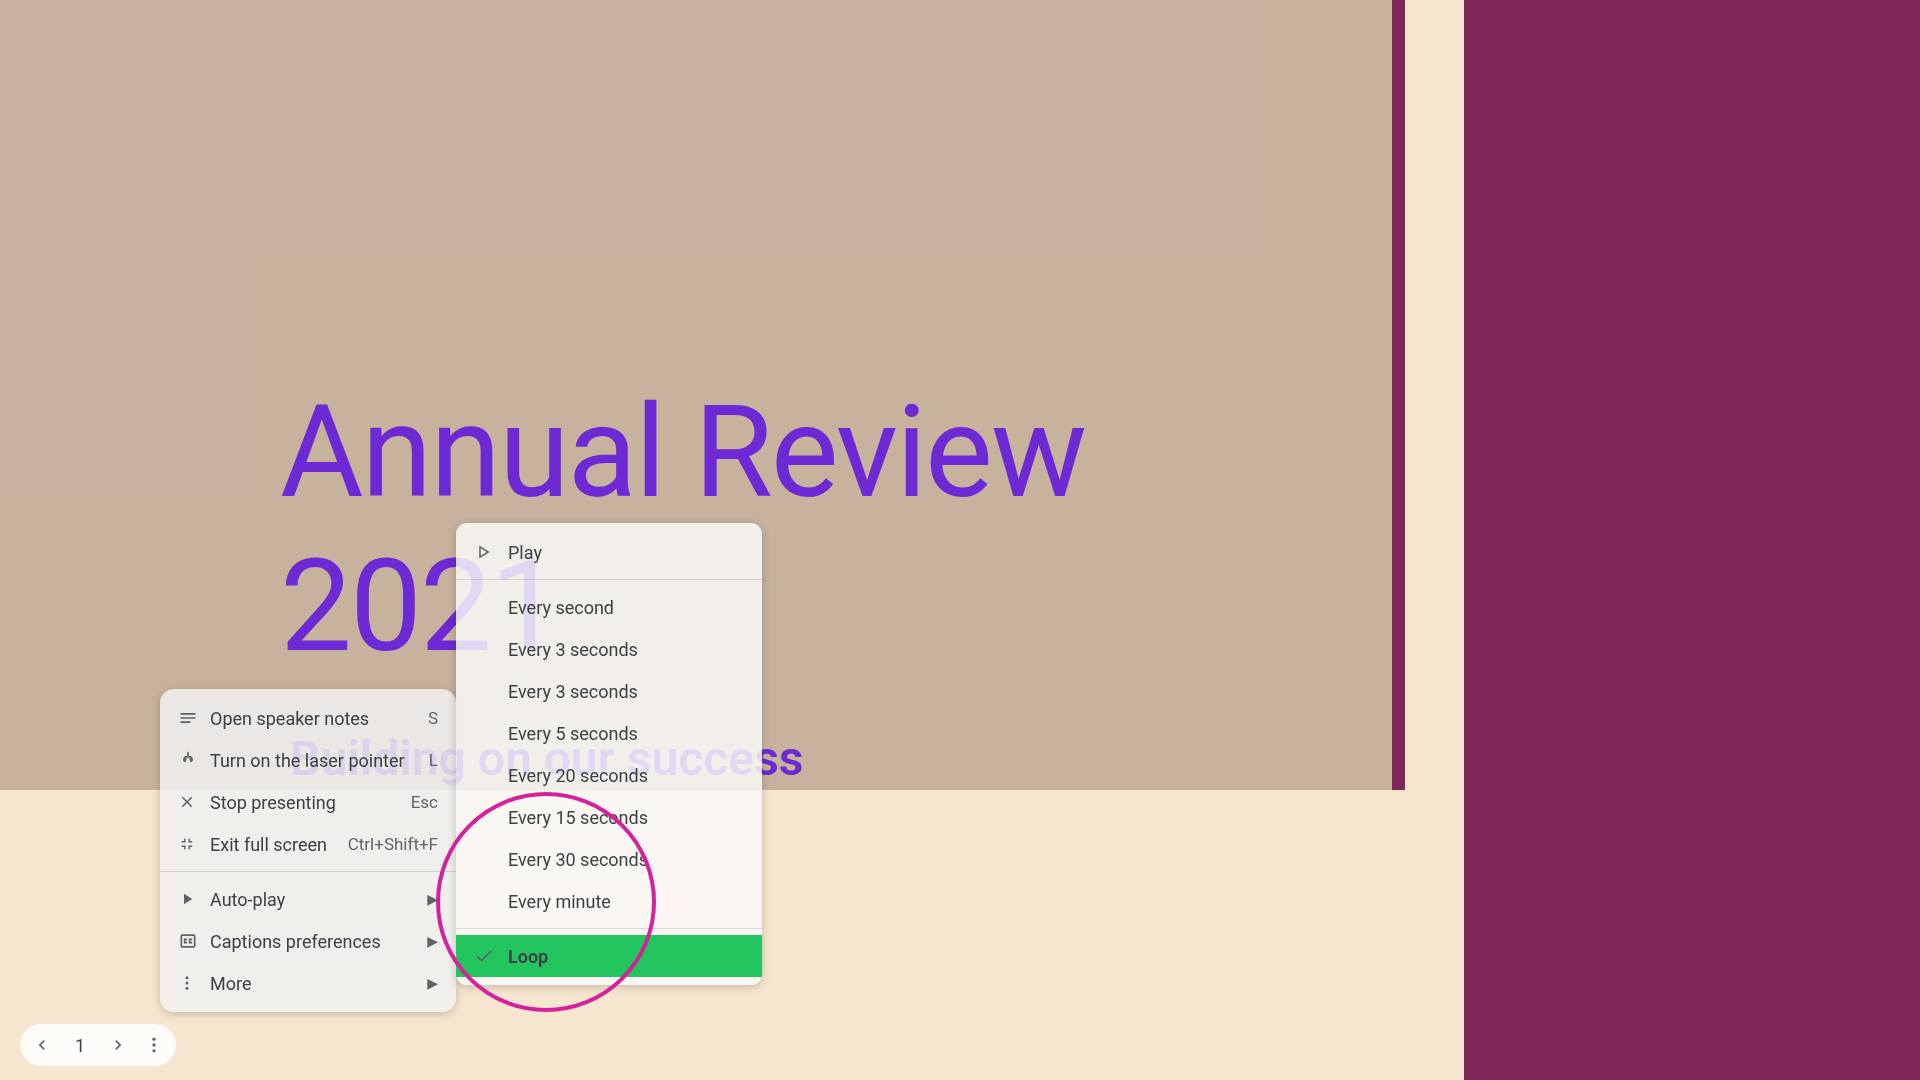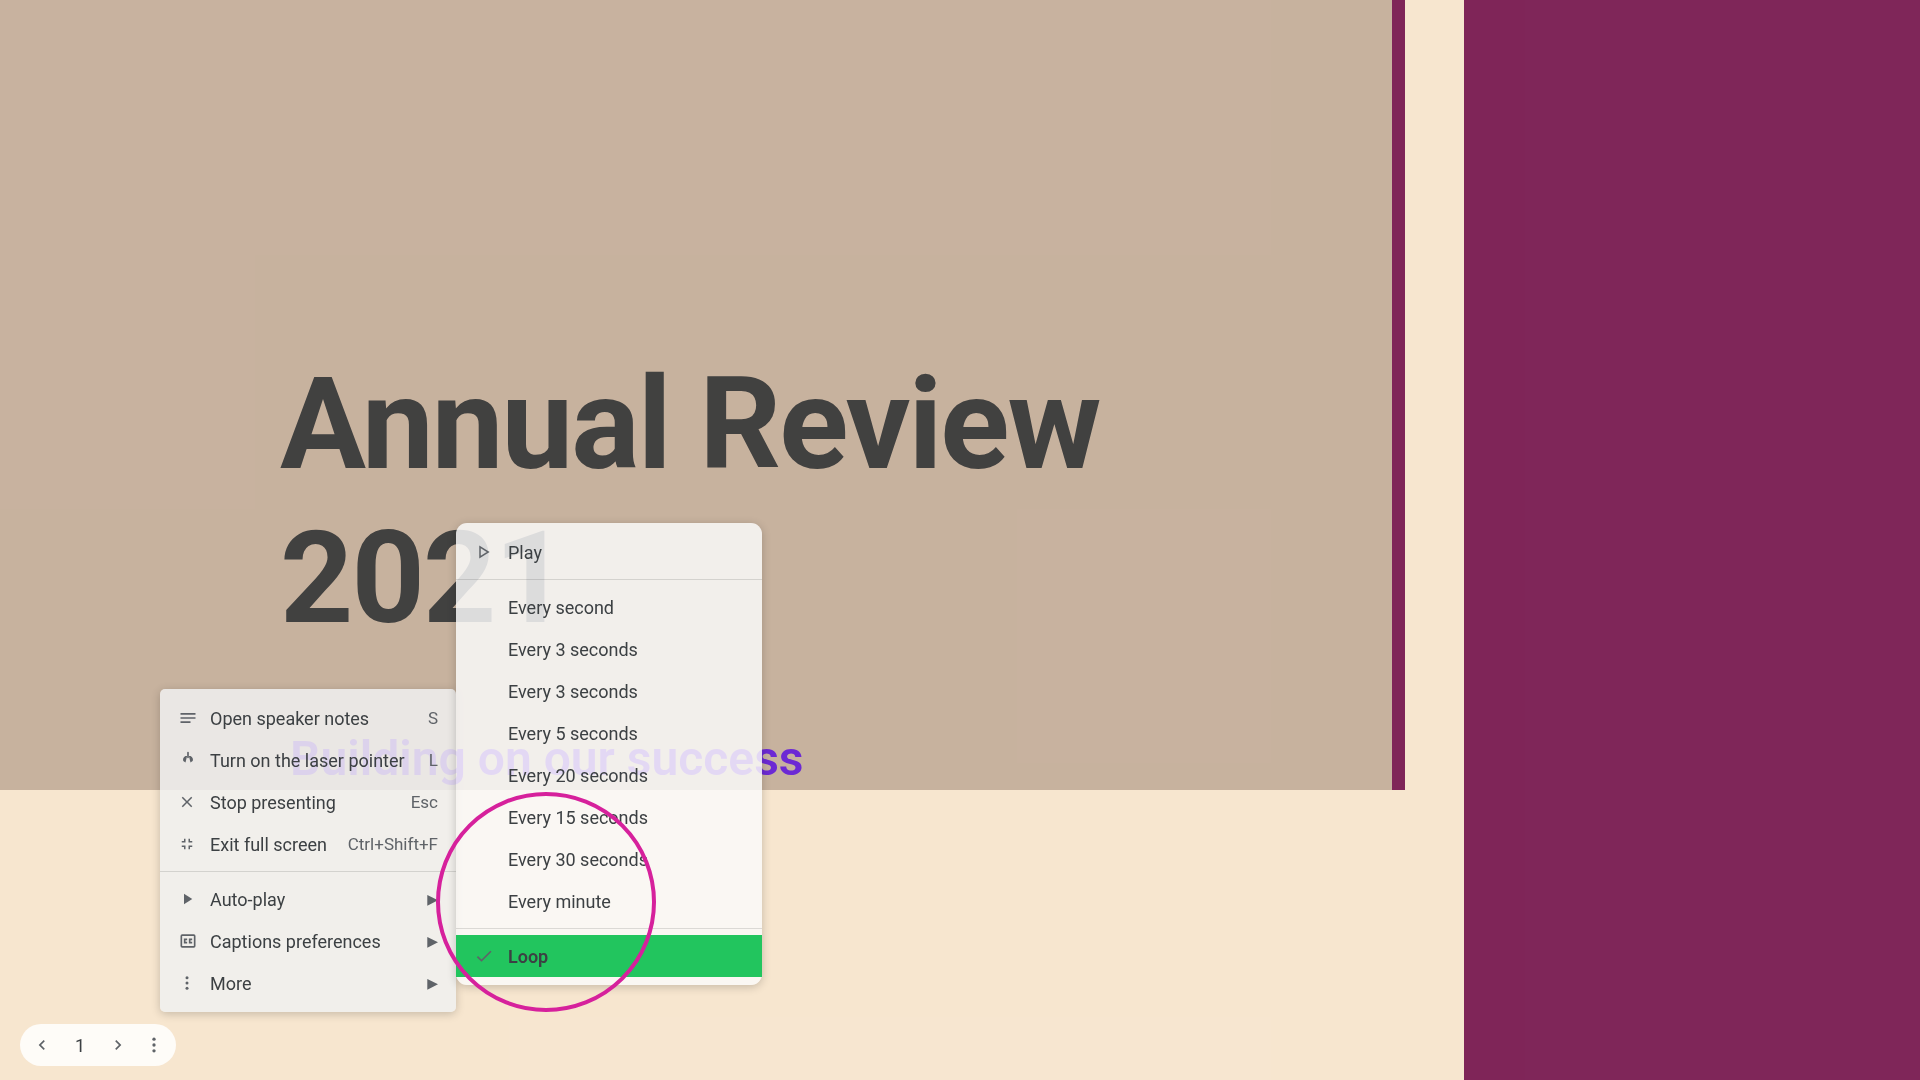--- a/index.html
+++ b/index.html
@@ -48,25 +48,25 @@
       position: absolute;
       bottom: 0;
       left: 0;
       width: 1405px;
       height: 290px;
       background: #fcebd4;
     }
     
     .slide-title {
       position: absolute;
-      top: 348px;
+      top: 376px;
       left: 280px;
       font-size: 128px;
-      font-weight: 700;
-      color: #404040;
+      font-weight: 400;
+      color: #6d28d9;
       line-height: 1.2;
       letter-spacing: -2px;
     }
     
     .slide-subtitle {
       position: absolute;
       top: 730px;
       left: 290px;
       font-size: 48px;
       font-weight: 600;
@@ -101,21 +101,21 @@
       font-size: 18px;
       color: #3c4043;
     }
     
     .context-menu {
       position: absolute;
       bottom: 68px;
       left: 160px;
       width: 296px;
       background: rgba(240, 240, 240, 0.85);
-      border-radius: 5px;
+      border-radius: 14px;
       box-shadow: 0 2px 10px rgba(0,0,0,0.2);
       padding: 8px 0;
     }
     
     .context-menu-separator {
       height: 1px;
       background: rgba(0,0,0,0.12);
       margin: 6px 0;
     }
     

